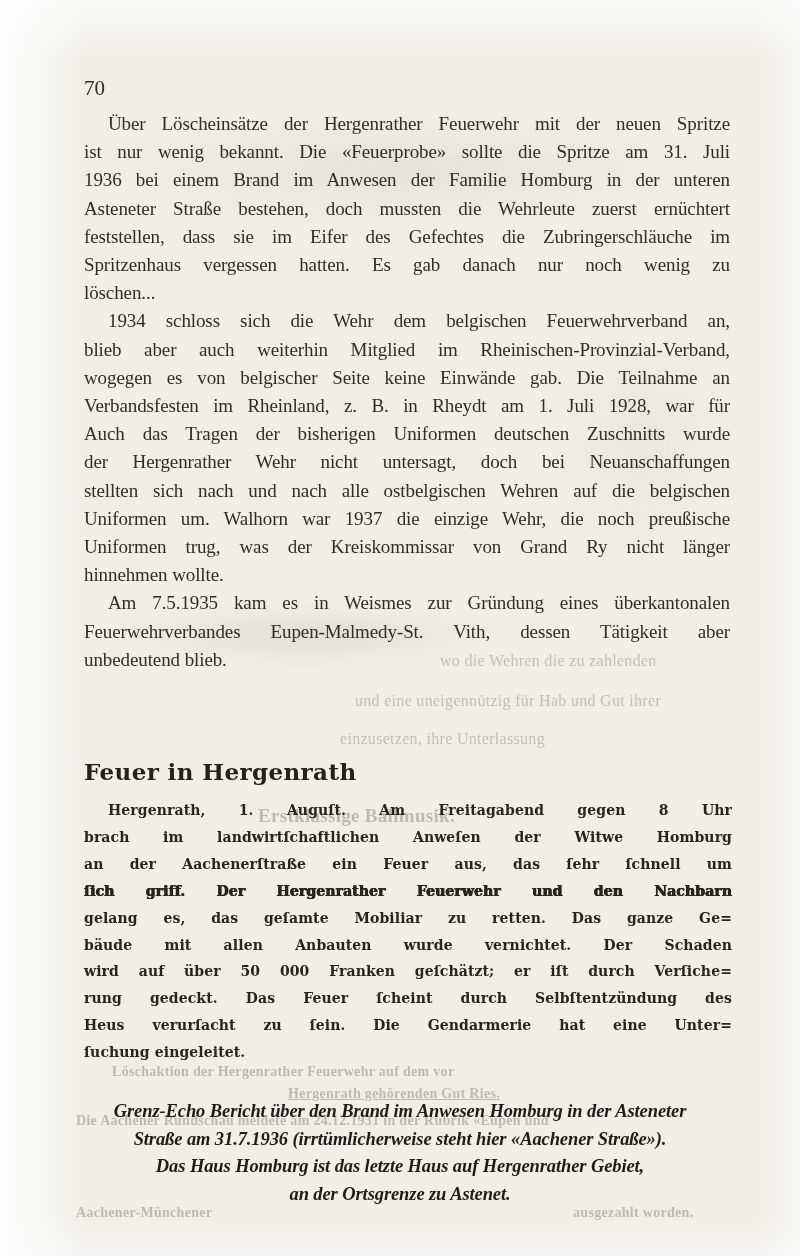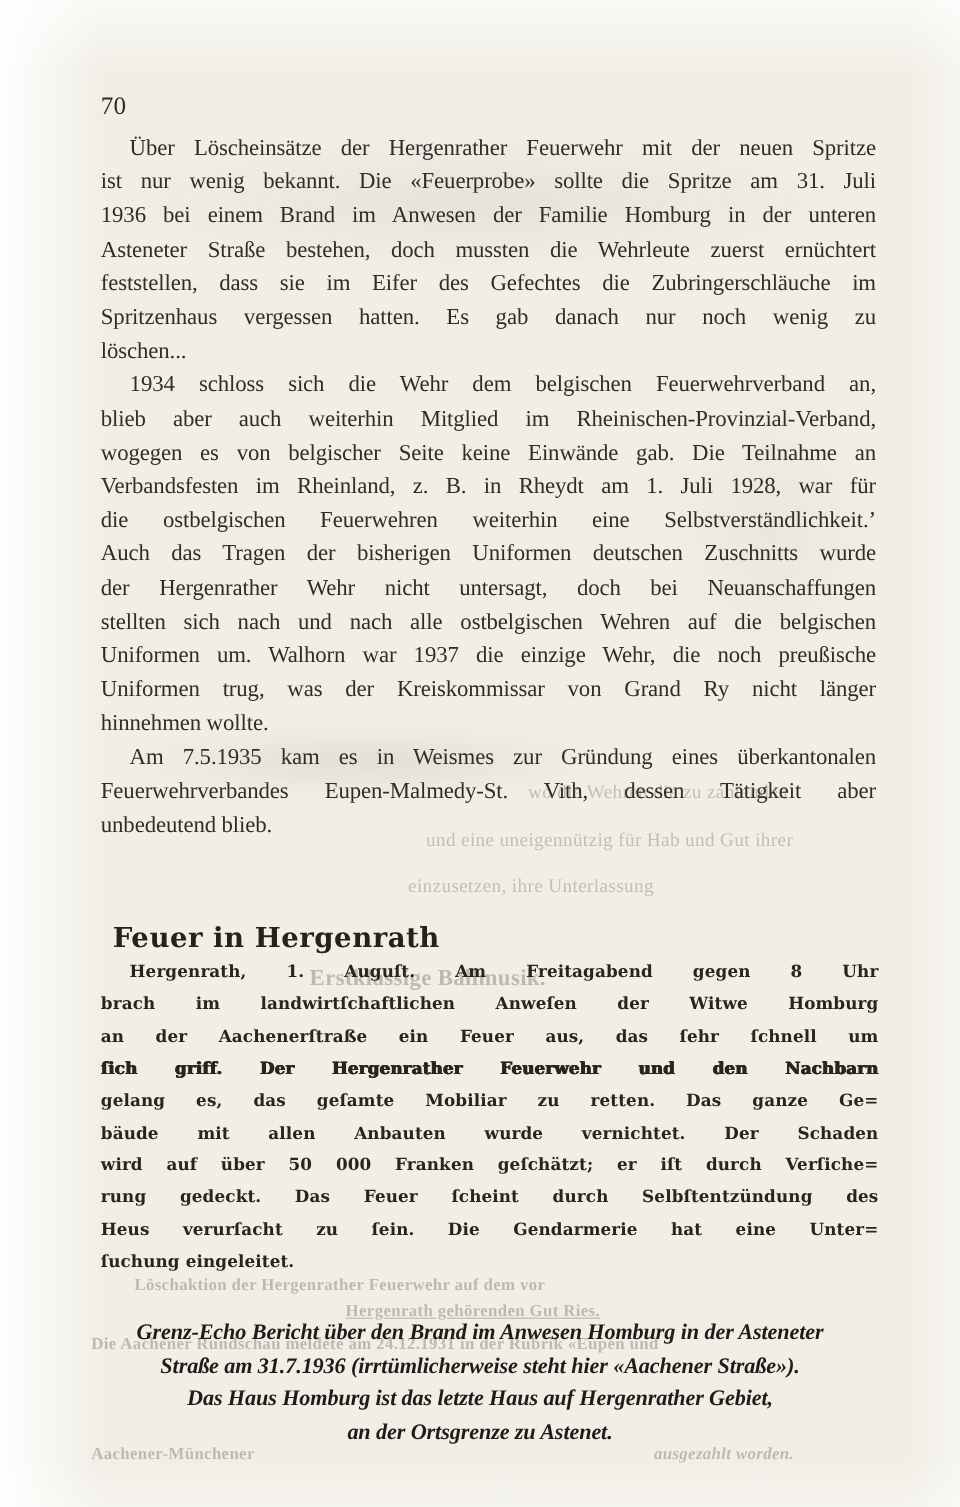--- a/index.html
+++ b/index.html
@@ -34,21 +34,21 @@
   .bodytext{position:absolute;left:84px;top:110px;width:646px;color:#2f2d29;}
   .tline{
     font-size:19px;line-height:28.2px;
     text-align:justify;text-align-last:justify;
     letter-spacing:-0.1px;
   }
   .tline.final{text-align-last:left;}
   .para .tline:first-child{text-indent:24px;}
   
   .fx-heading{
-    position:absolute;left:84px;top:758px;margin:10px;
+    position:absolute;left:84px;top:758px;margin:0;
     font-family:"DejaVu Serif",serif;font-weight:bold;
     font-size:23px;color:#25221c;letter-spacing:.4px;text-align:right;
   }
   .fx{position:absolute;left:84px;top:797px;width:648px;color:#282520;
       font-family:"DejaVu Serif",serif;font-weight:bold;}
   .fxline{
     font-size:14px;line-height:26.9px;
     text-align:justify;text-align-last:justify;
     letter-spacing:.1px;
   }
@@ -73,41 +73,40 @@
 
   <div class="bleed">
       <div class="frag" style="left: 440px; top: 652px; font-size: 16px;">wo die Wehren die zu zahlenden</div>
       <div class="frag" style="left: 355px; top: 692px; font-size: 16px;">und eine uneigennützig für Hab und Gut ihrer</div>
       <div class="frag" style="left: 340px; top: 730px; font-size: 16px;">einzusetzen, ihre Unterlassung</div>
       <div class="frag b" style="left: 258px; top: 773px; font-size: 19px;">Erstklassige Ballmusik.</div>
       <div class="frag b" style="left: 112px; top: 1032px; font-size: 14px;">Löschaktion der Hergenrather Feuerwehr auf dem vor</div>
       <div class="frag b u" style="left: 288px; top: 1054px; font-size: 14px; text-align: right;">Hergenrath gehörenden Gut Ries.</div>
       <div class="frag b" style="left: 76px; top: 1081px; font-size: 14px;">Die Aachener Rundschau meldete am 24.12.1931 in der Rubrik «Eupen und</div>
       <div class="frag b" style="left: 76px; top: 1173px; font-size: 14px;">Aachener-Münchener</div>
-      <div class="frag b" style="left: 545px; top: 1173px; font-size: 14px; font-style: italic;">ausgezahlt worden.</div>
+      <div class="frag b" style="left: 573px; top: 1173px; font-size: 14px;">ausgezahlt worden.</div>
     </div>
 
   <div class="pagenum">70</div>
 
   <div class="bodytext">
     <div class="para">
         <div class="tline">Über Löscheinsätze der Hergenrather Feuerwehr mit der neuen Spritze</div>
         <div class="tline">ist nur wenig bekannt. Die «Feuerprobe» sollte die Spritze am 31. Juli</div>
         <div class="tline">1936 bei einem Brand im Anwesen der Familie Homburg in der unteren</div>
         <div class="tline">Asteneter Straße bestehen, doch mussten die Wehrleute zuerst ernüchtert</div>
         <div class="tline">feststellen, dass sie im Eifer des Gefechtes die Zubringerschläuche im</div>
         <div class="tline">Spritzenhaus vergessen hatten. Es gab danach nur noch wenig zu</div>
         <div class="tline final">löschen...</div>
       </div>
     <div class="para">
         <div class="tline">1934 schloss sich die Wehr dem belgischen Feuerwehrverband an,</div>
         <div class="tline">blieb aber auch weiterhin Mitglied im Rheinischen-Provinzial-Verband,</div>
         <div class="tline">wogegen es von belgischer Seite keine Einwände gab. Die Teilnahme an</div>
         <div class="tline">Verbandsfesten im Rheinland, z. B. in Rheydt am 1. Juli 1928, war für</div>
-        <div class="tline">die ostbelgischen Feuerwehren weiterhin eine Selbstverständlichkeit.’</div>
         <div class="tline">Auch das Tragen der bisherigen Uniformen deutschen Zuschnitts wurde</div>
         <div class="tline">der Hergenrather Wehr nicht untersagt, doch bei Neuanschaffungen</div>
         <div class="tline">stellten sich nach und nach alle ostbelgischen Wehren auf die belgischen</div>
         <div class="tline">Uniformen um. Walhorn war 1937 die einzige Wehr, die noch preußische</div>
         <div class="tline">Uniformen trug, was der Kreiskommissar von Grand Ry nicht länger</div>
         <div class="tline final">hinnehmen wollte.</div>
       </div>
     <div class="para">
         <div class="tline">Am 7.5.1935 kam es in Weismes zur Gründung eines überkantonalen</div>
         <div class="tline">Feuerwehrverbandes Eupen-Malmedy-St. Vith, dessen Tätigkeit aber</div>

